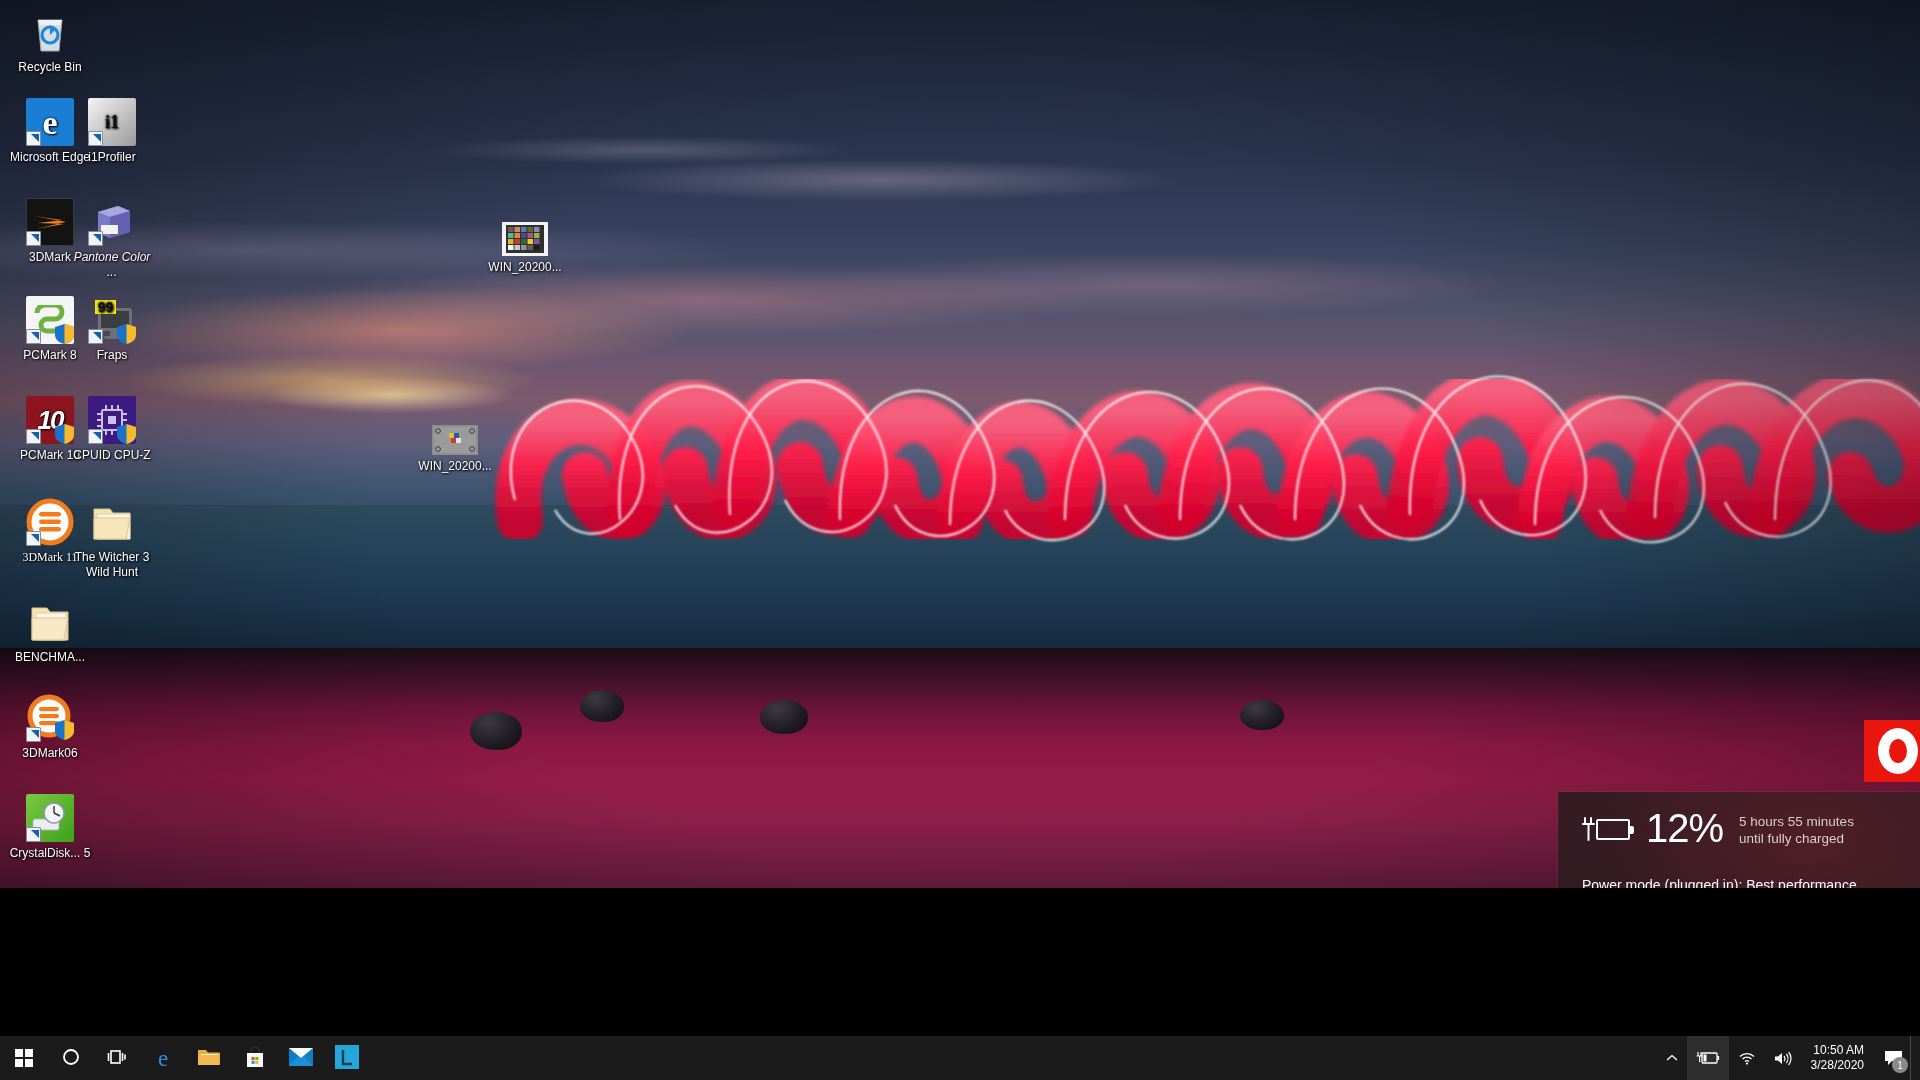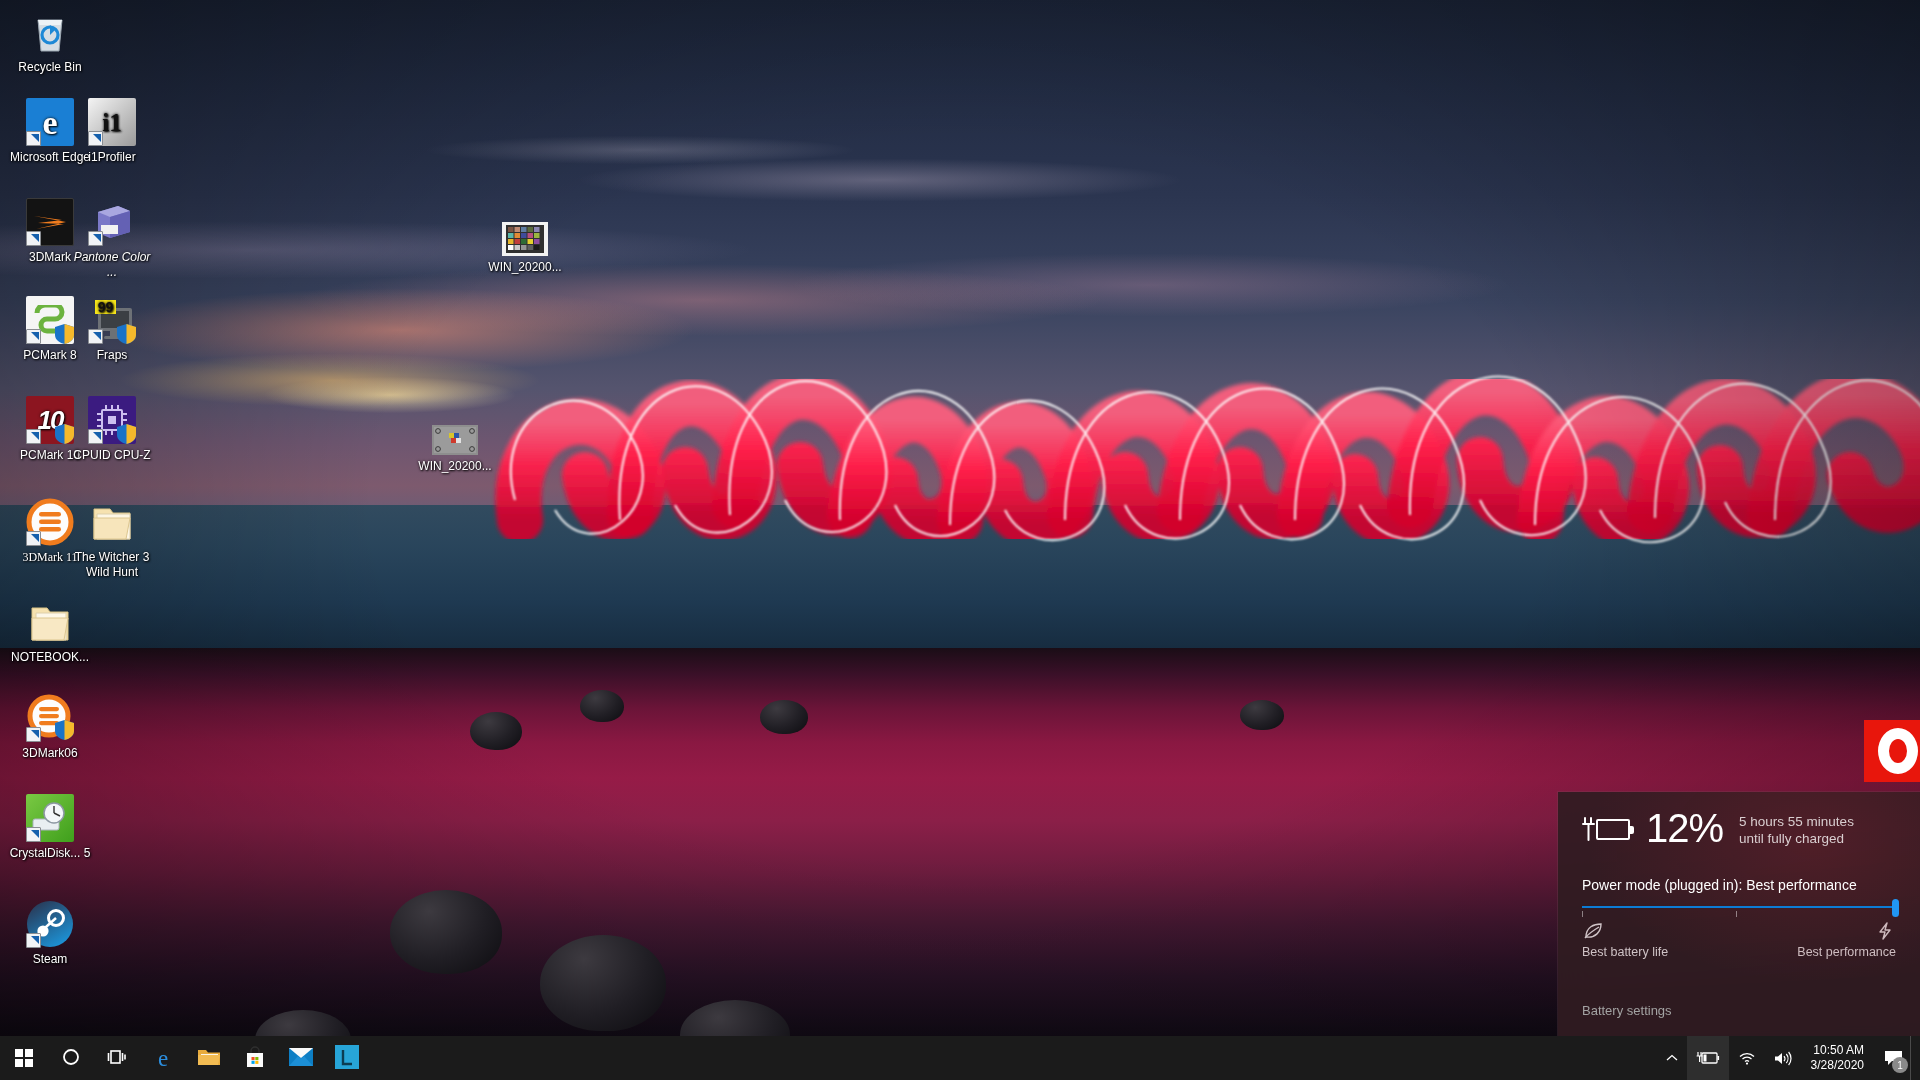--- a/index.html
+++ b/index.html
@@ -3,21 +3,21 @@
 <meta charset="utf-8">
 <style>
   * { margin:0; padding:0; box-sizing:border-box; }
   html, body {
     width:1920px; height:1080px; overflow:hidden;
     font-family:"Liberation Sans", sans-serif;
     background:#000;
   }
 
   
-  #desktop { position:absolute; inset:0; width:1920px; height:1080px; overflow:hidden; }
+  #desktop { position:absolute; inset:0; width:1920px; height:888px; overflow:hidden; }
 
   .wp-layer { position:absolute; inset:0; }
 
   
   .wp-sky {
     background:
       linear-gradient(to bottom,
         #1b2438 0%,
         #222c44 8%,
         #2b3550 18%,
@@ -302,21 +302,21 @@
   <div class="icon-cell" style="left:6px;top:98px;">
     <div class="icon-art">
       <div class="sq" style="background:#1a7fd4;font-size:34px;font-family:'Liberation Serif',serif;">e</div>
       <div class="shortcut-arrow"></div>
     </div>
     <div class="icon-label">Microsoft Edge</div>
   </div>
 
   <div class="icon-cell" style="left:68px;top:98px;">
     <div class="icon-art">
-      <div class="sq" style="background:linear-gradient(135deg,#f4f4f4,#9a9a9a);color:#111;font-size:25px;font-family:'Liberation Serif',serif;">i1</div>
+      <div class="sq" style="background:linear-gradient(135deg,#f4f4f4,#9a9a9a);color:#111;font-size:18px;font-family:'Liberation Serif',serif;">i1</div>
       <div class="shortcut-arrow"></div>
     </div>
     <div class="icon-label">i1Profiler</div>
   </div>
 
   <div class="icon-cell" style="left:6px;top:198px;">
     <div class="icon-art">
       <div class="sq" style="background:#131313;border:1px solid #3a3a3a;">
         <svg width="36" height="24" viewBox="0 0 36 24">
           <path d="M2 6 L30 10 L6 13 L32 14 L4 19 L34 12 Z" fill="#f07c1e"></path>
@@ -436,21 +436,21 @@
   <div class="icon-cell" style="left:6px;top:598px;">
     <div class="icon-art">
       <svg width="48" height="48" viewBox="0 0 48 48">
         <path d="M6 10 h15 l3 4 h18 v28 H6 Z" fill="#f6e2b0" stroke="#d9c285"></path>
         <path d="M10 15 h30 v27 H10 Z" fill="#fdf7e8" stroke="#ded0ab"></path>
         <rect x="19" y="20" width="11" height="13" fill="#5d7d5d"></rect>
         <circle cx="24.5" cy="23" r="2.4" fill="#d9b187"></circle>
         <path d="M6 20 h36 l-4 22 H6 Z" fill="#f8e8c4" stroke="#dcc68f"></path>
       </svg>
     </div>
-    <div class="icon-label">NOTEBOOK...</div>
+    <div class="icon-label">BENCHMA...</div>
   </div>
 
   <div class="icon-cell" style="left:6px;top:694px;">
     <div class="icon-art">
       <svg width="48" height="48" viewBox="0 0 48 48">
         <circle cx="23" cy="22" r="19" fill="#fdfdfd" stroke="#f07c1e" stroke-width="5"></circle>
         <g fill="#f07c1e">
           <rect x="13" y="13" width="20" height="4.2" rx="2.1"></rect>
           <rect x="13" y="20" width="20" height="4.2" rx="2.1"></rect>
           <rect x="13" y="27" width="20" height="4.2" rx="2.1"></rect>

